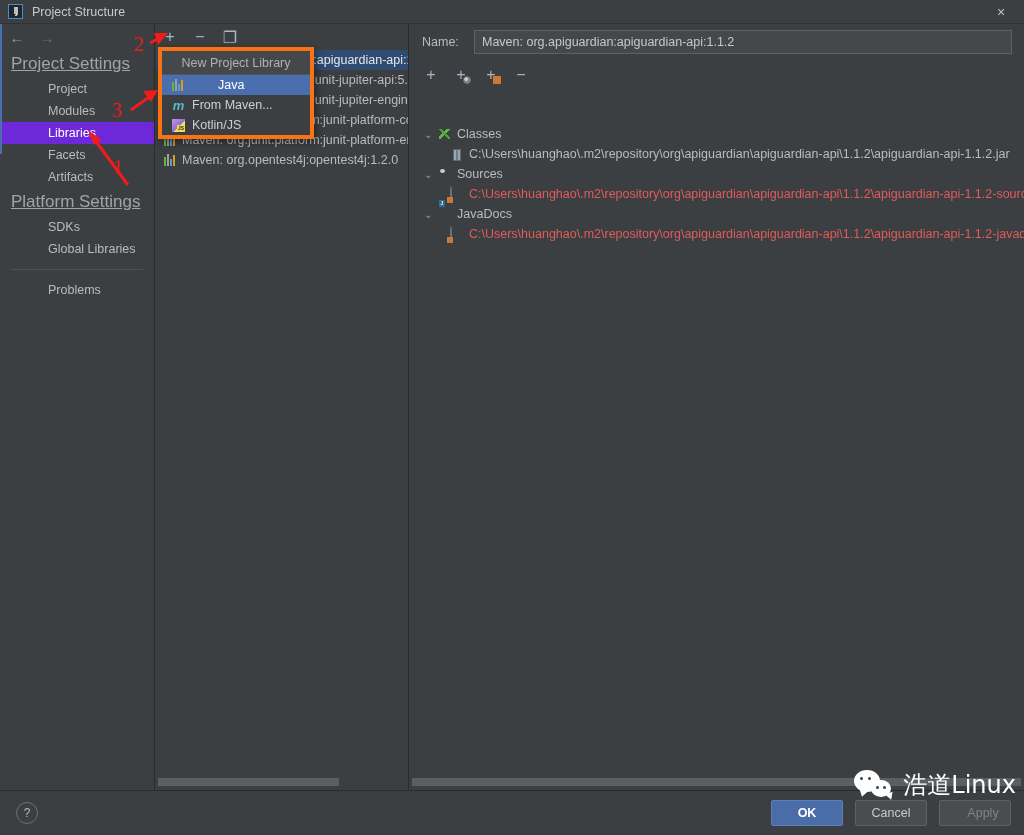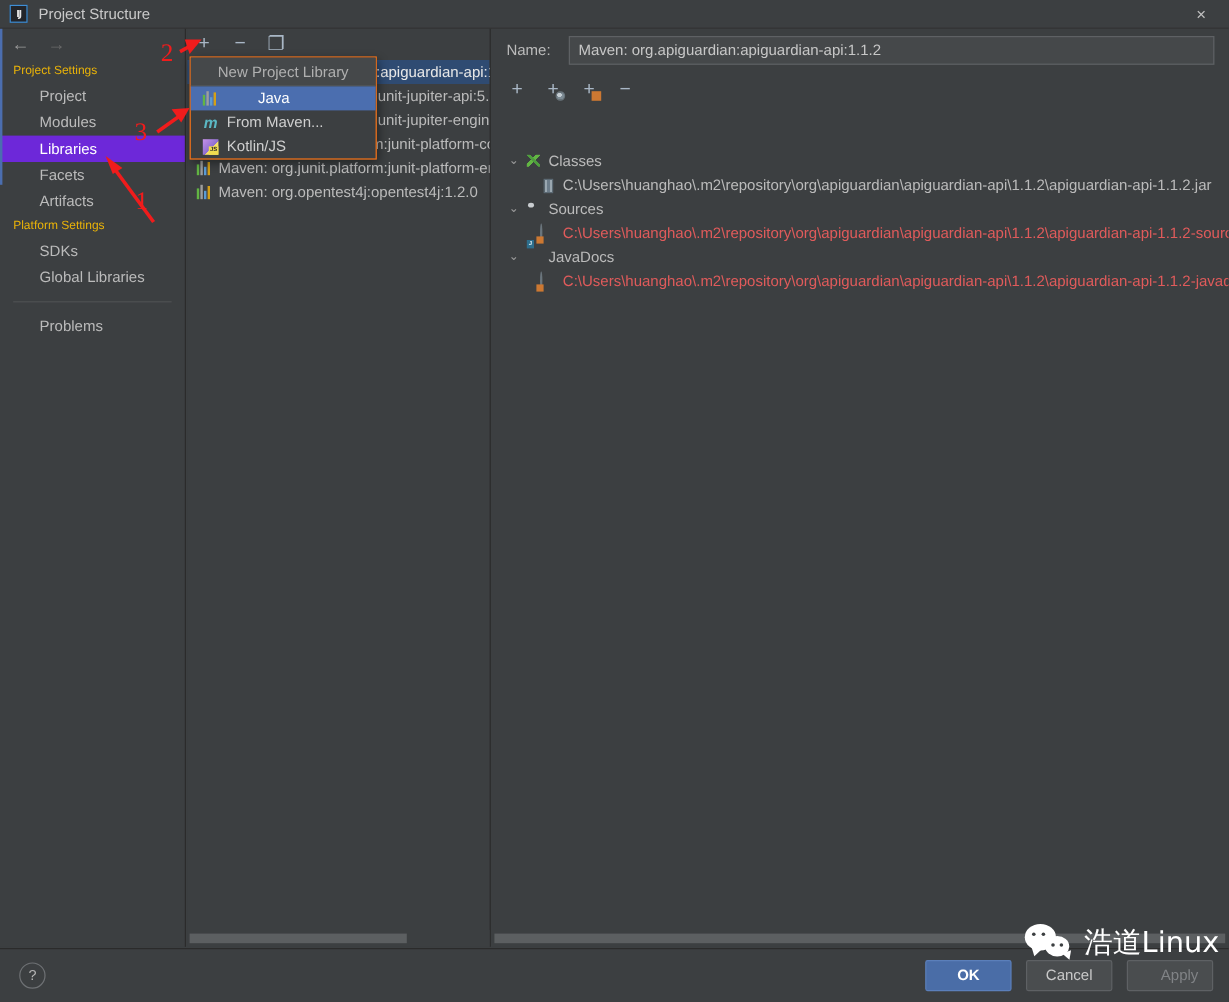--- a/index.html
+++ b/index.html
@@ -40,25 +40,25 @@
   
   .sidebar {
     position:absolute; left:0; top:24px; width:155px; height:765px;
     background:#3c3f41;
     border-right:1px solid #2b2b2b;
   }
   .nav-bar { height:26px; display:flex; align-items:center; padding-left:9px; gap:14px;}
   .nav-arrow { font-size:15px; color:#9a9a9a; width:16px; text-align:center; cursor:pointer;}
   .nav-arrow.disabled { color:#6a6a6a; }
   .sb-group {
-    font-size:10px; color:#eab308; padding:4px 0 4px 11px;
+    font-size:17px; color:#a3a3a3; padding:4px 0 4px 11px;text-decoration:underline;
   }
   .sb-item {
     font-size:12.5px; color:#bbbbbb; height:22px; line-height:22px;
-    padding-left:33px; cursor:pointer;
+    padding-left:48px; cursor:pointer;
   }
   .sb-item.selected { background:#6d28d9; color:#ffffff; }
   .sb-sep { height:1px; background:#4f5153; margin:9px 11px 9px 11px; }
   .sb-blue-edge {
     position:absolute; left:0; top:0; width:2px; height:130px; background:#4b6eaf;
   }
 
   
   .midpanel {
     position:absolute; left:156px; top:24px; width:253px; height:765px;
@@ -91,21 +91,21 @@
   .hscroll-track {
     position:absolute; left:0; bottom:0; height:14px; width:100%; background:#3c3f41;
   }
   .hscroll-thumb {
     position:absolute; top:3px; height:8px; background:#5c5f61; border-radius:0;
   }
 
   
   .popup {
     position:absolute; left:158px; top:47px; width:156px;
-    background:#3c3f41; border:1px solid #f97316;
+    background:#3c3f41; border:4px solid #f97316;
     box-shadow:2px 3px 8px rgba(0,0,0,.45);
     z-index:40;
   }
   .popup-title {
     height:24px; line-height:24px; text-align:center;
     font-size:12.5px; color:#b0b0b0; background:#45484a;
     border-bottom:1px solid #53565a;
   }
   .popup-item {
     height:20px; display:flex; align-items:center; padding-left:10px;

